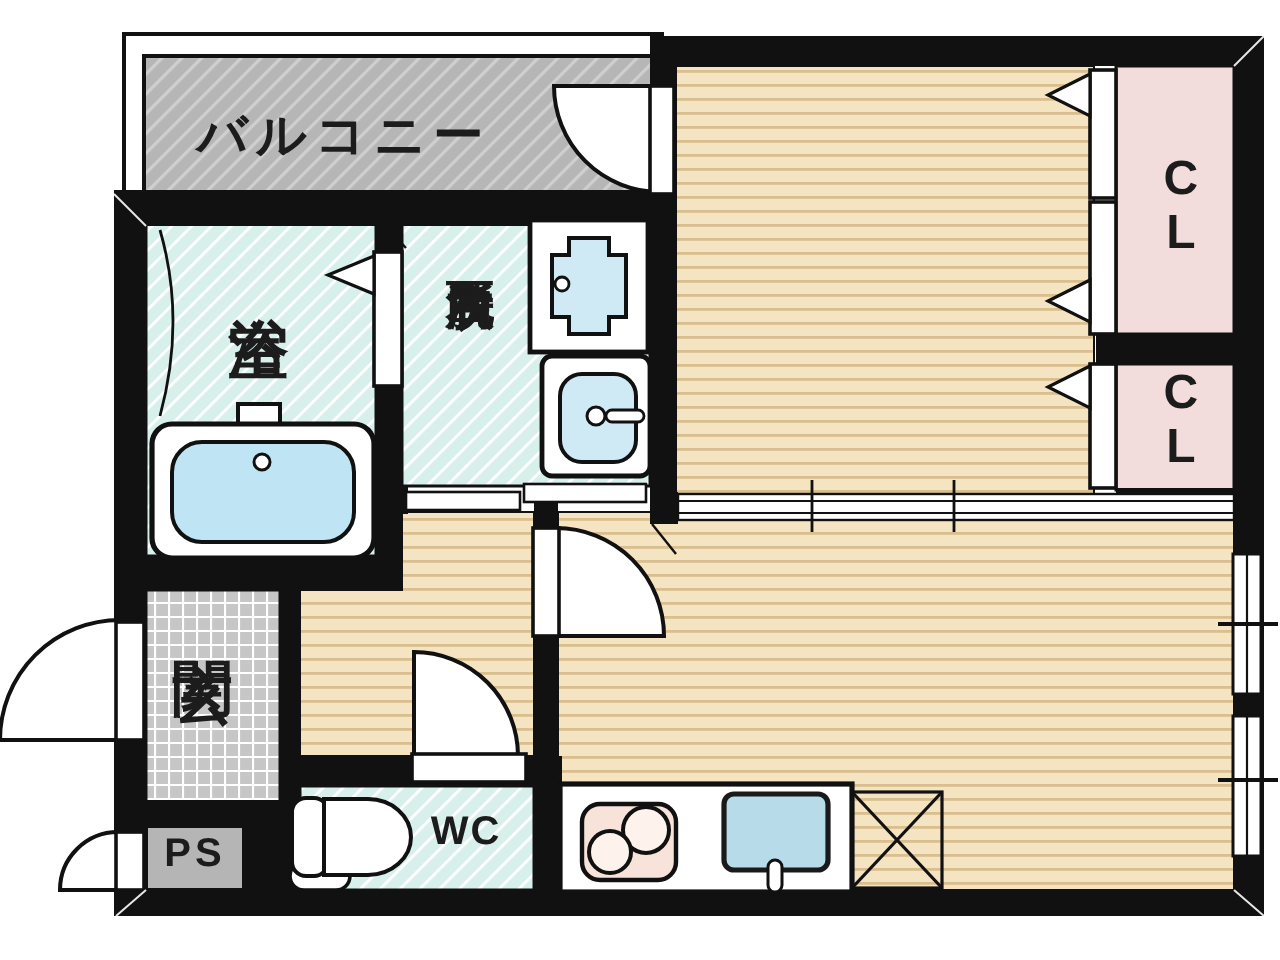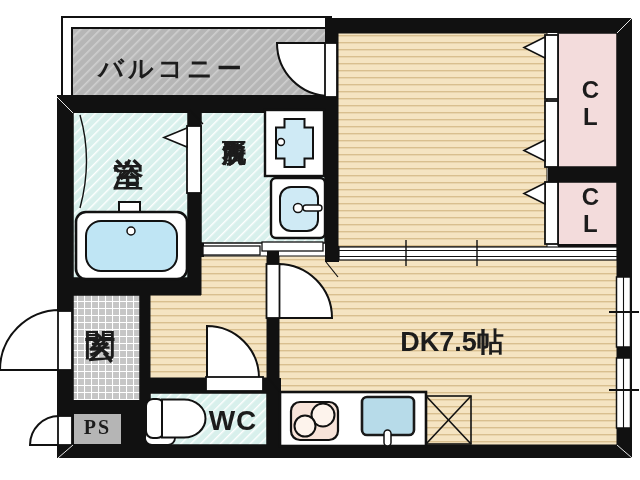--- a/index.html
+++ b/index.html
@@ -9,22 +9,22 @@
   .lbl{position:absolute;color:#1c1c1c;font-weight:700;line-height:1.04;white-space:nowrap;
        pointer-events:none;}
   .lbl.h{display:flex;justify-content:center;}
   .lbl.v{writing-mode:vertical-rl;text-orientation:upright;}
   .balcony-lbl{left:88px;top:55px;width:168px;font-size:25px;letter-spacing:4px;}
   .yoshitsu-lbl{left:340px;top:129px;width:200px;font-size:27px;}
   .dk-lbl{left:352px;top:328px;width:200px;font-size:27px;}
   .bath-lbl{left:113px;top:134px;font-size:30px;}
   .senmen-lbl{left:221px;top:121px;font-size:24px;}
   .genkan-lbl{left:85px;top:306px;font-size:30px;}
-  .wc-lbl{left:206px;top:406px;width:54px;font-size:28px;letter-spacing:1px;}
-  .ps-lbl{left:73px;top:417px;width:49px;font-size:20px;letter-spacing:2px;font-family:Liberation Serif, serif;}
+  .wc-lbl{left:206px;top:406px;width:54px;font-size:20px;letter-spacing:1px;}
+  .ps-lbl{left:73px;top:417px;width:49px;font-size:20px;letter-spacing:2px;}
   .cl1-lbl{left:577px;top:76px;font-size:24px;}
   .cl2-lbl{left:577px;top:183px;font-size:24px;}
 </style>
 </head>
 <body>
 
 <div id="stage">
 
 <svg id="plan-svg" width="640" height="480" viewBox="0 0 640 480">
   <defs>
@@ -198,21 +198,20 @@
     <line x1="617" y1="445" x2="632" y2="458" stroke="#ffffff" stroke-width="1" opacity="0.9"></line>
     <line x1="73" y1="445" x2="58" y2="458" stroke="#ffffff" stroke-width="1" opacity="0.9"></line>
     <line x1="73" y1="113" x2="57" y2="97" stroke="#ffffff" stroke-width="1" opacity="0.9"></line>
     <line x1="326" y1="262" x2="338" y2="277" stroke="#111" stroke-width="1.2"></line>
     <line x1="268" y1="378" x2="280" y2="392" stroke="#111" stroke-width="1.2"></line>
     <line x1="190" y1="110" x2="203" y2="124" stroke="#111" stroke-width="1.2"></line>
   </g>
 </svg>
 
 <div class="lbl h balcony-lbl">バルコニー</div>
-<div class="lbl h dk-lbl">DK7.5帖</div>
 <div class="lbl v bath-lbl">浴室</div>
 <div class="lbl v senmen-lbl">洗面脱衣所</div>
 <div class="lbl v genkan-lbl">玄関</div>
 <div class="lbl h wc-lbl">WC</div>
 <div class="lbl h ps-lbl">PS</div>
 <div class="lbl v cl1-lbl">CL</div>
 <div class="lbl v cl2-lbl">CL</div>
 
 </div>
 

